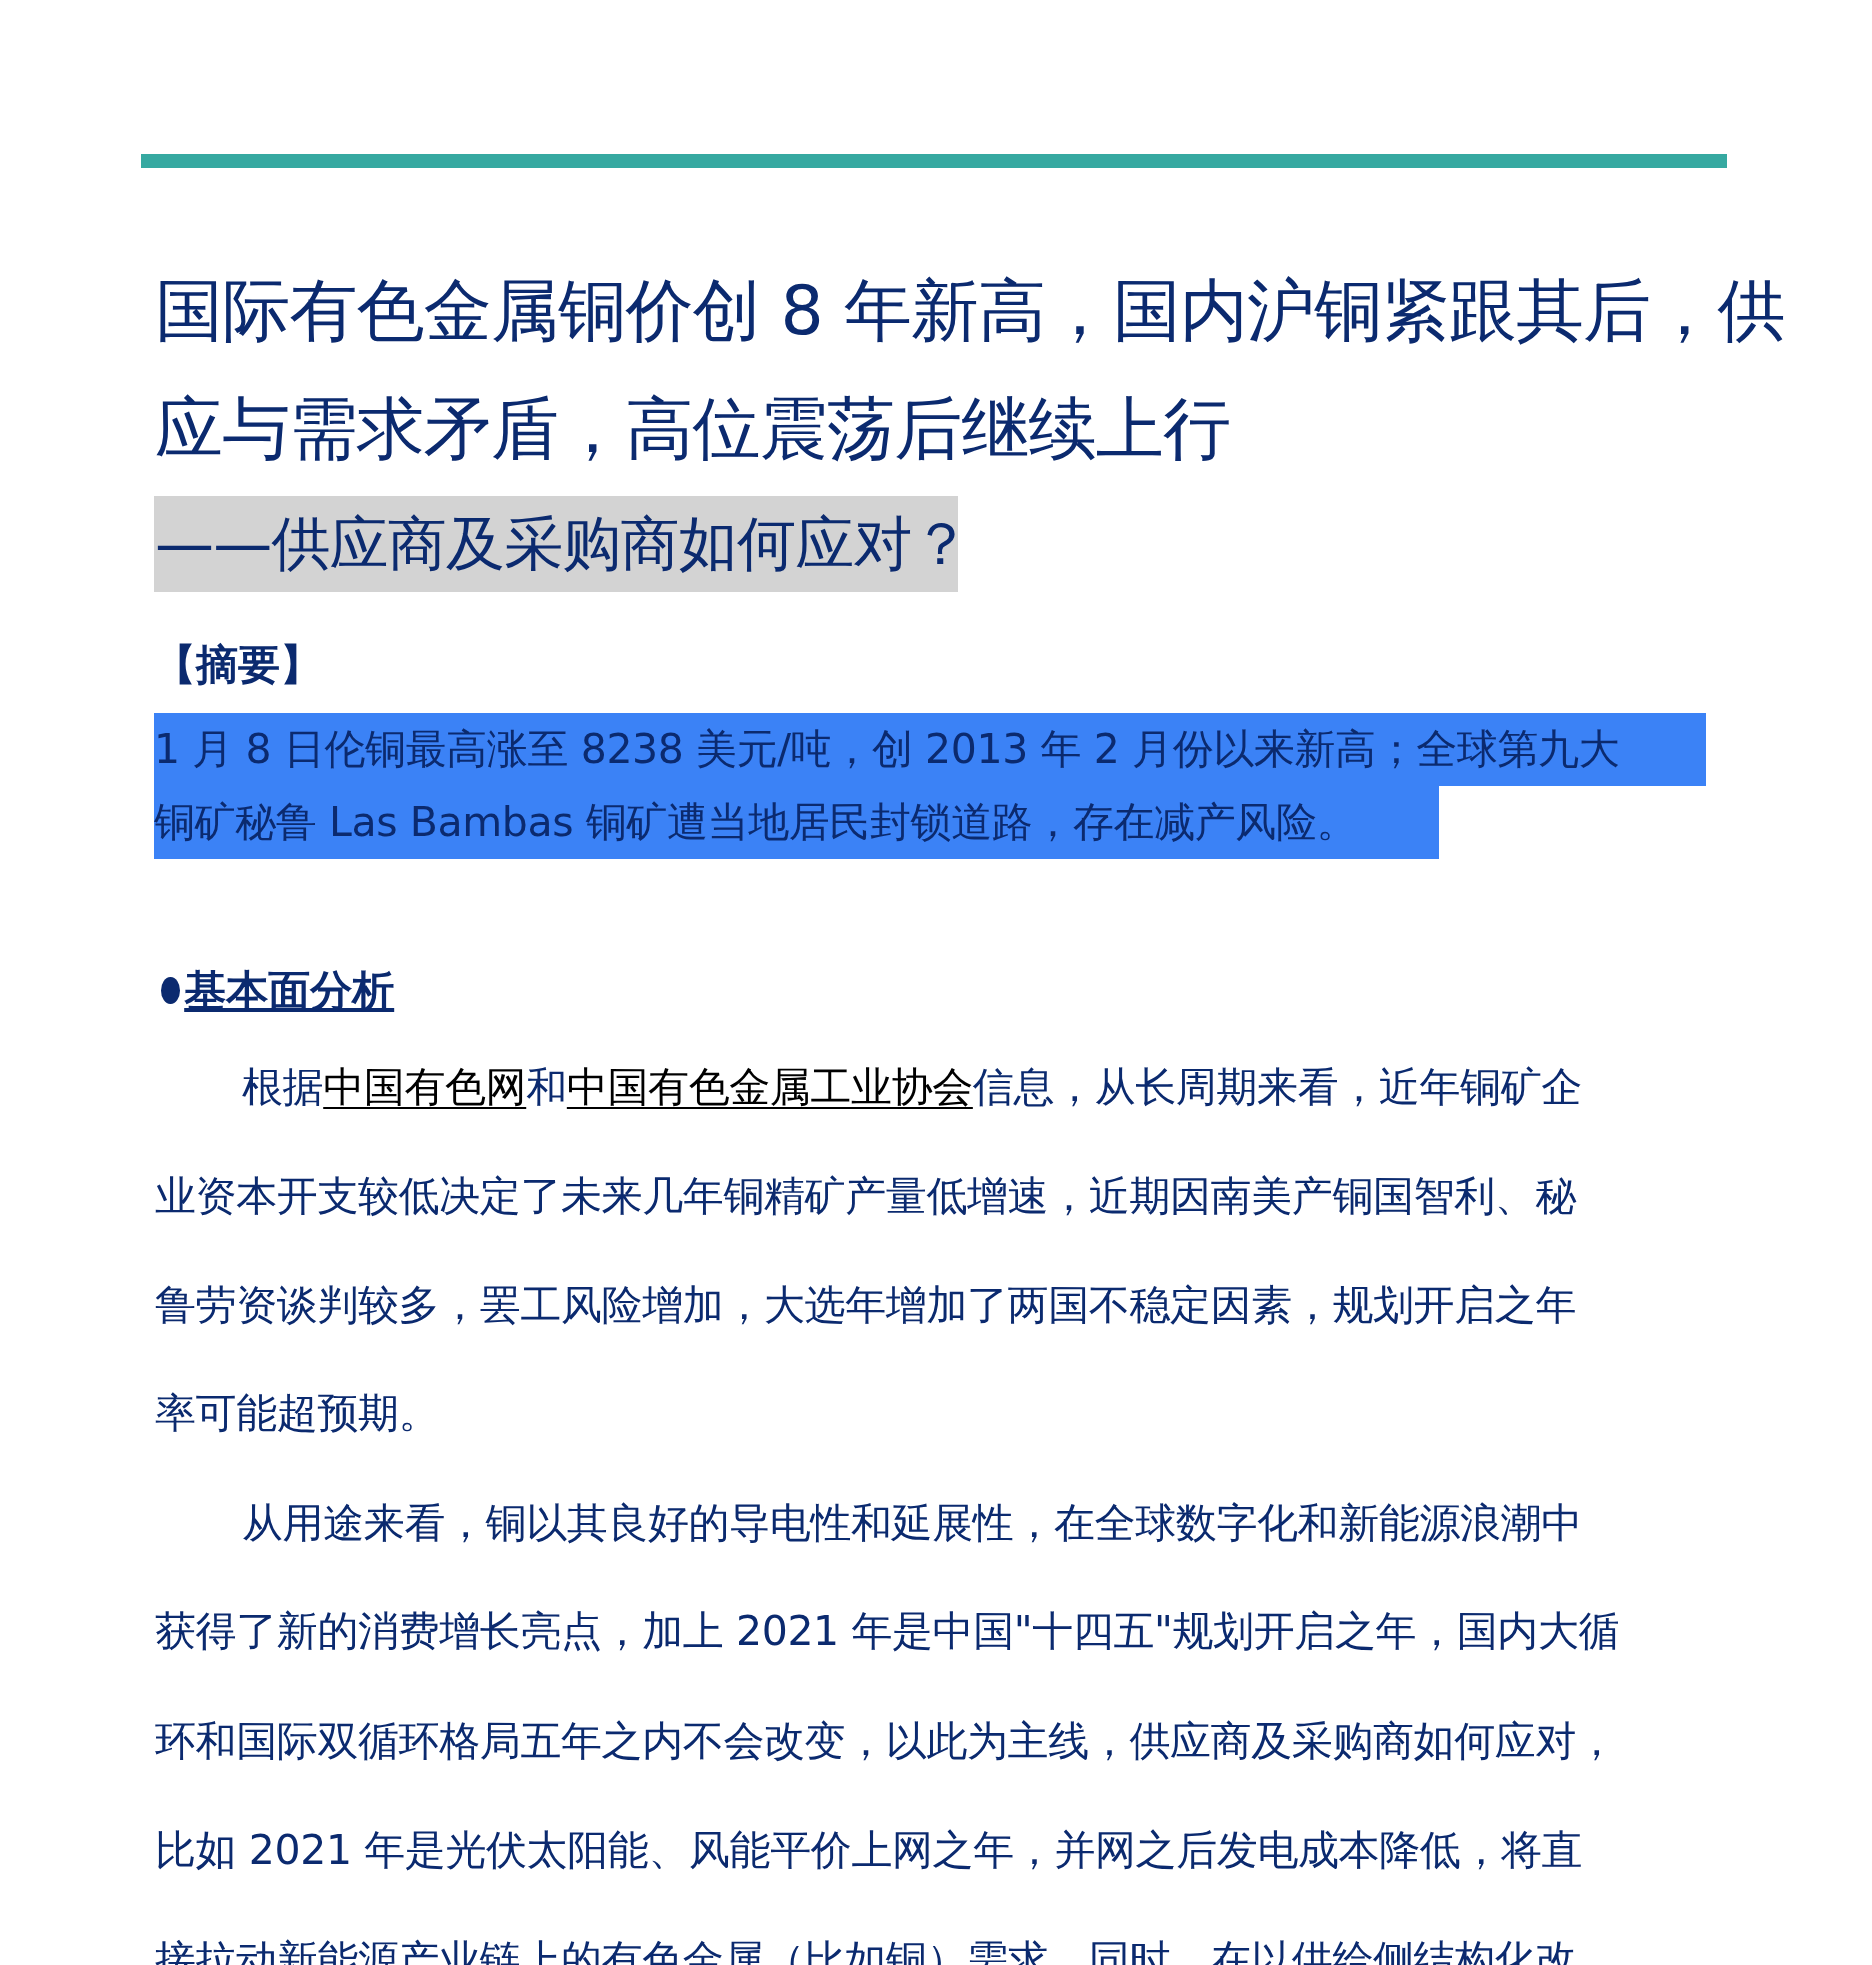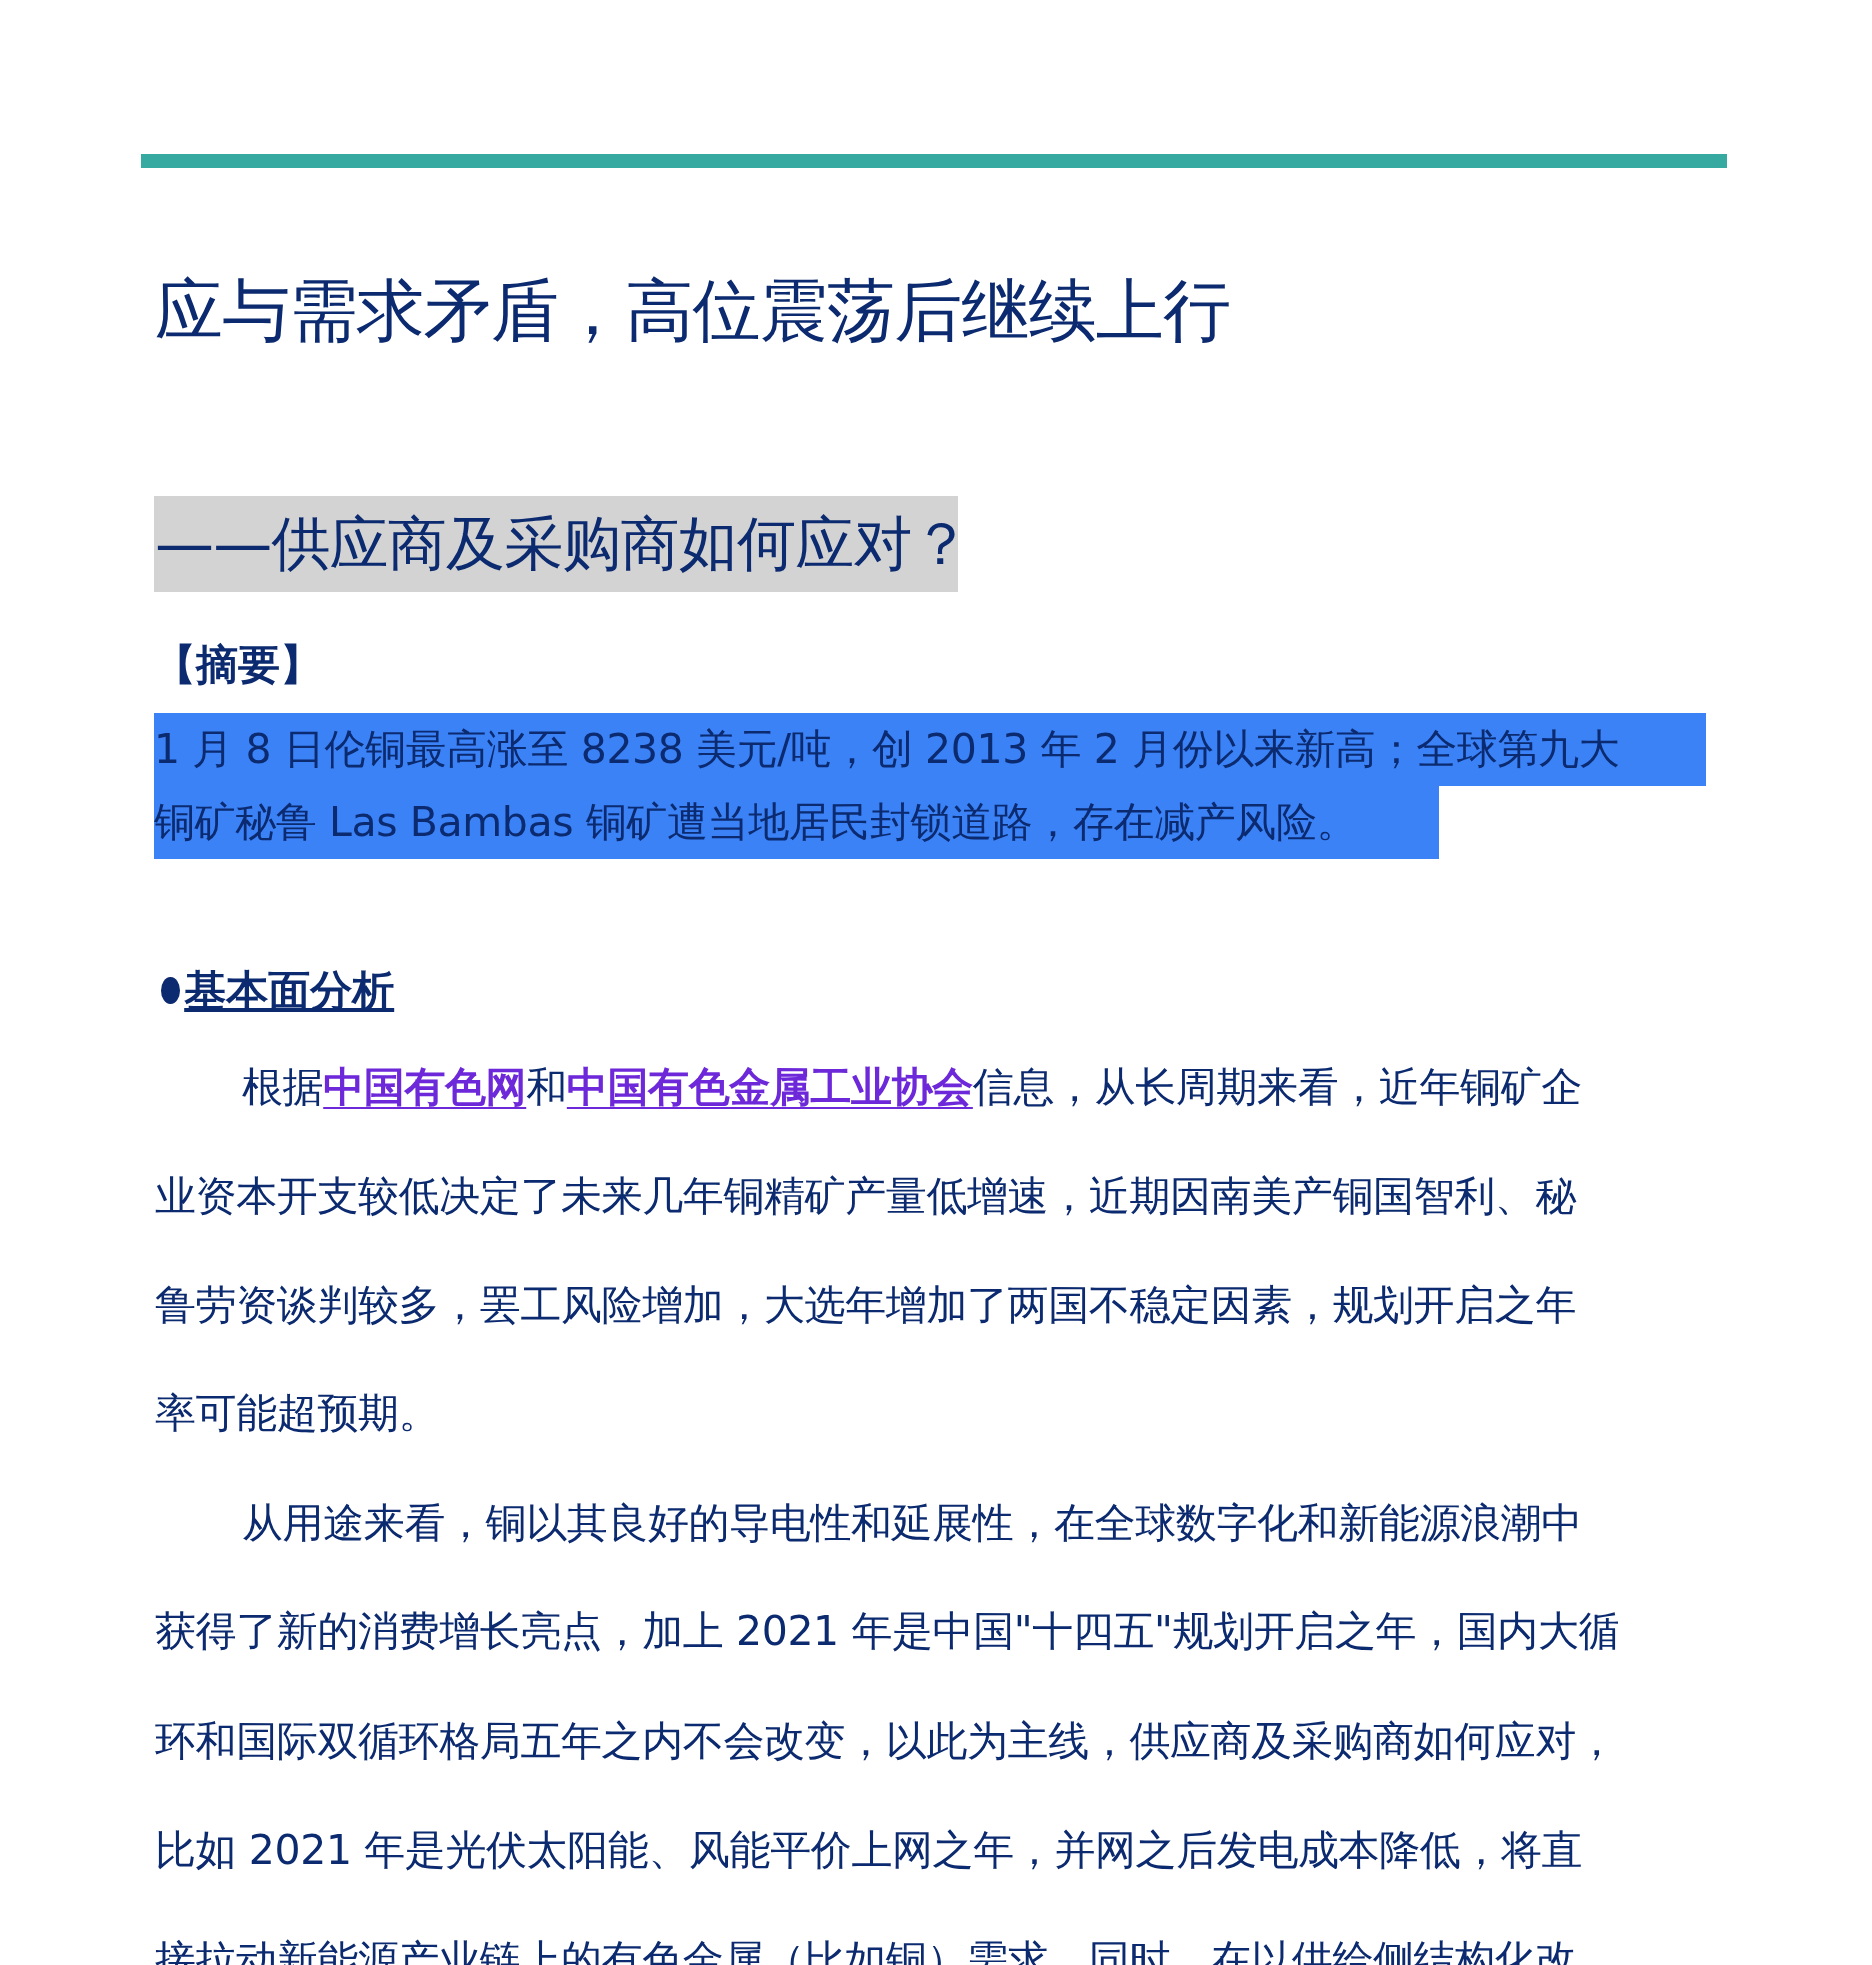--- a/index.html
+++ b/index.html
@@ -42,28 +42,29 @@
   }
   .bullet {
     display: inline-block; width: 19px; height: 27.5px; border-radius: 50%;
     background: #0B2A6F; margin-right: 4.7px; margin-left: 5.5px;
   }
   .body-line {
     position: absolute; left: 155px; font-size: 41px; line-height: 55px;
     white-space: nowrap; letter-spacing: -0.4px;
   }
   .body-line.indent { left: 242px; }
-  .link { color: #6d28d9; text-decoration: underline; text-underline-offset: 5.5px; text-decoration-thickness: 2.4px; font-weight: bold; }
+  .link { color: #000000; text-decoration: underline; text-underline-offset: 5.5px; text-decoration-thickness: 2.4px; }
 </style>
 </head>
 <body>
 
 <div class="top-rule"></div>
 
 <h1 class="title">
+  <span class="line">国际有色金属铜价创 8 年新高，国内沪铜紧跟其后，供</span>
   <span class="line">应与需求矛盾，高位震荡后继续上行</span>
 </h1>
 
 <div class="subtitle-box"></div>
 <div class="subtitle">——供应商及采购商如何应对？</div>
 
 <div class="abstract-label">【摘要】</div>
 <div class="abstract-line l1">1 月 8 日伦铜最高涨至 8238 美元/吨，创 2013 年 2 月份以来新高；全球第九大</div>
 <div class="abstract-line l2">铜矿秘鲁 Las Bambas 铜矿遭当地居民封锁道路，存在减产风险。</div>
 

